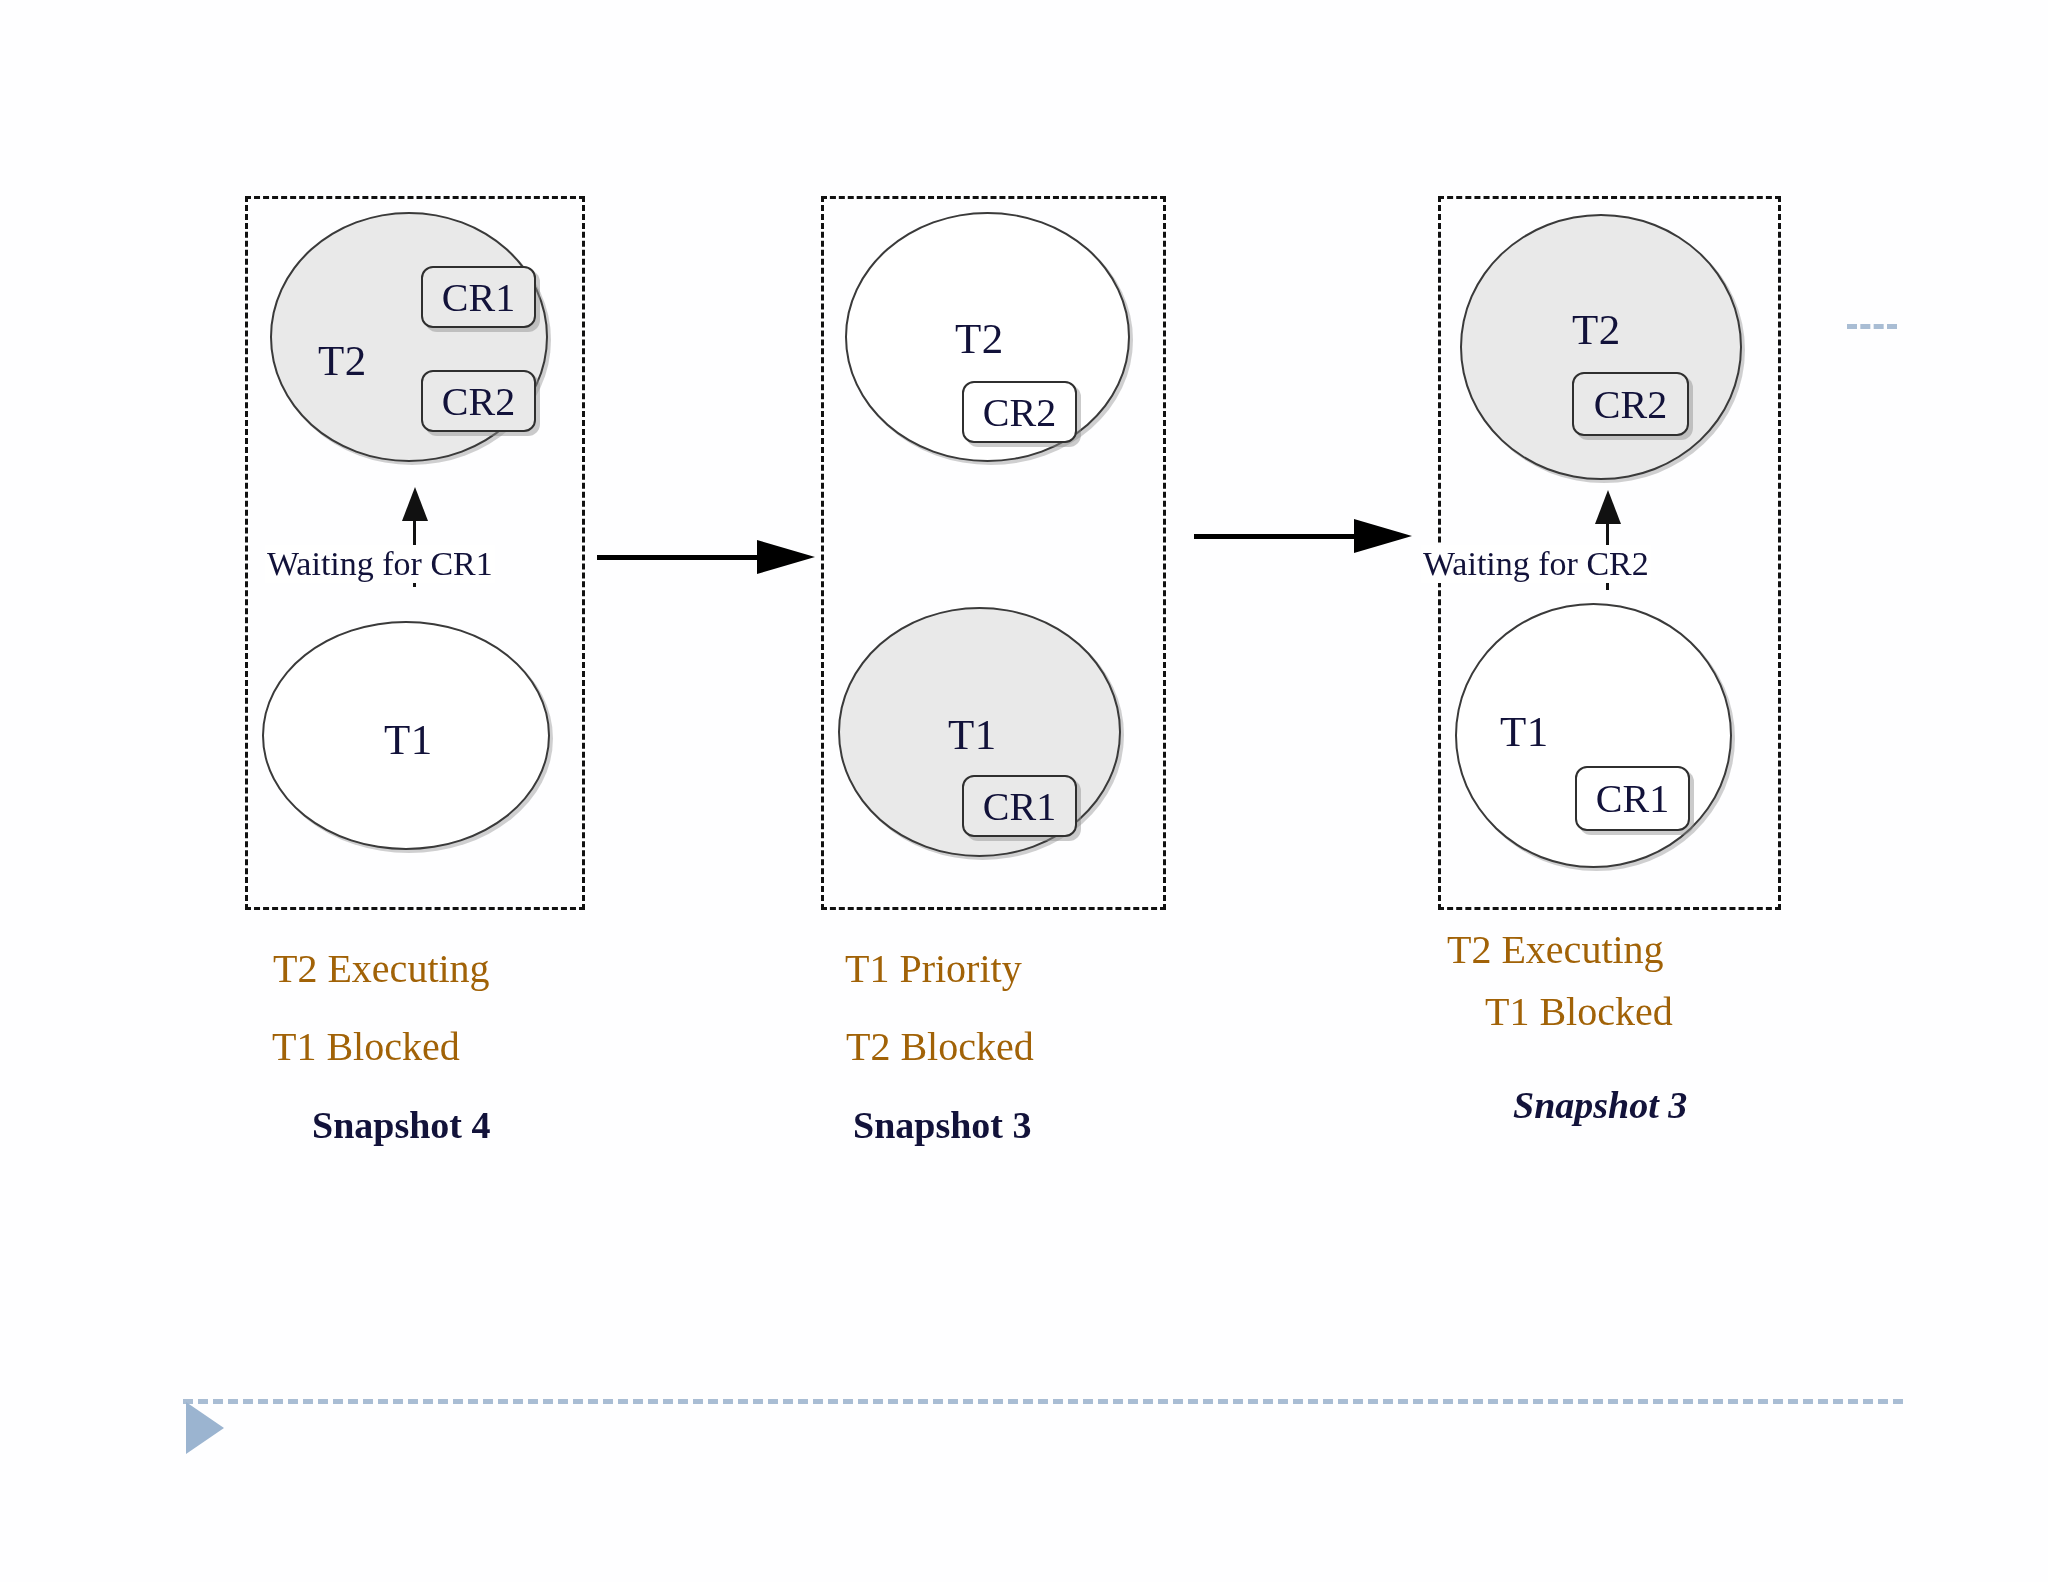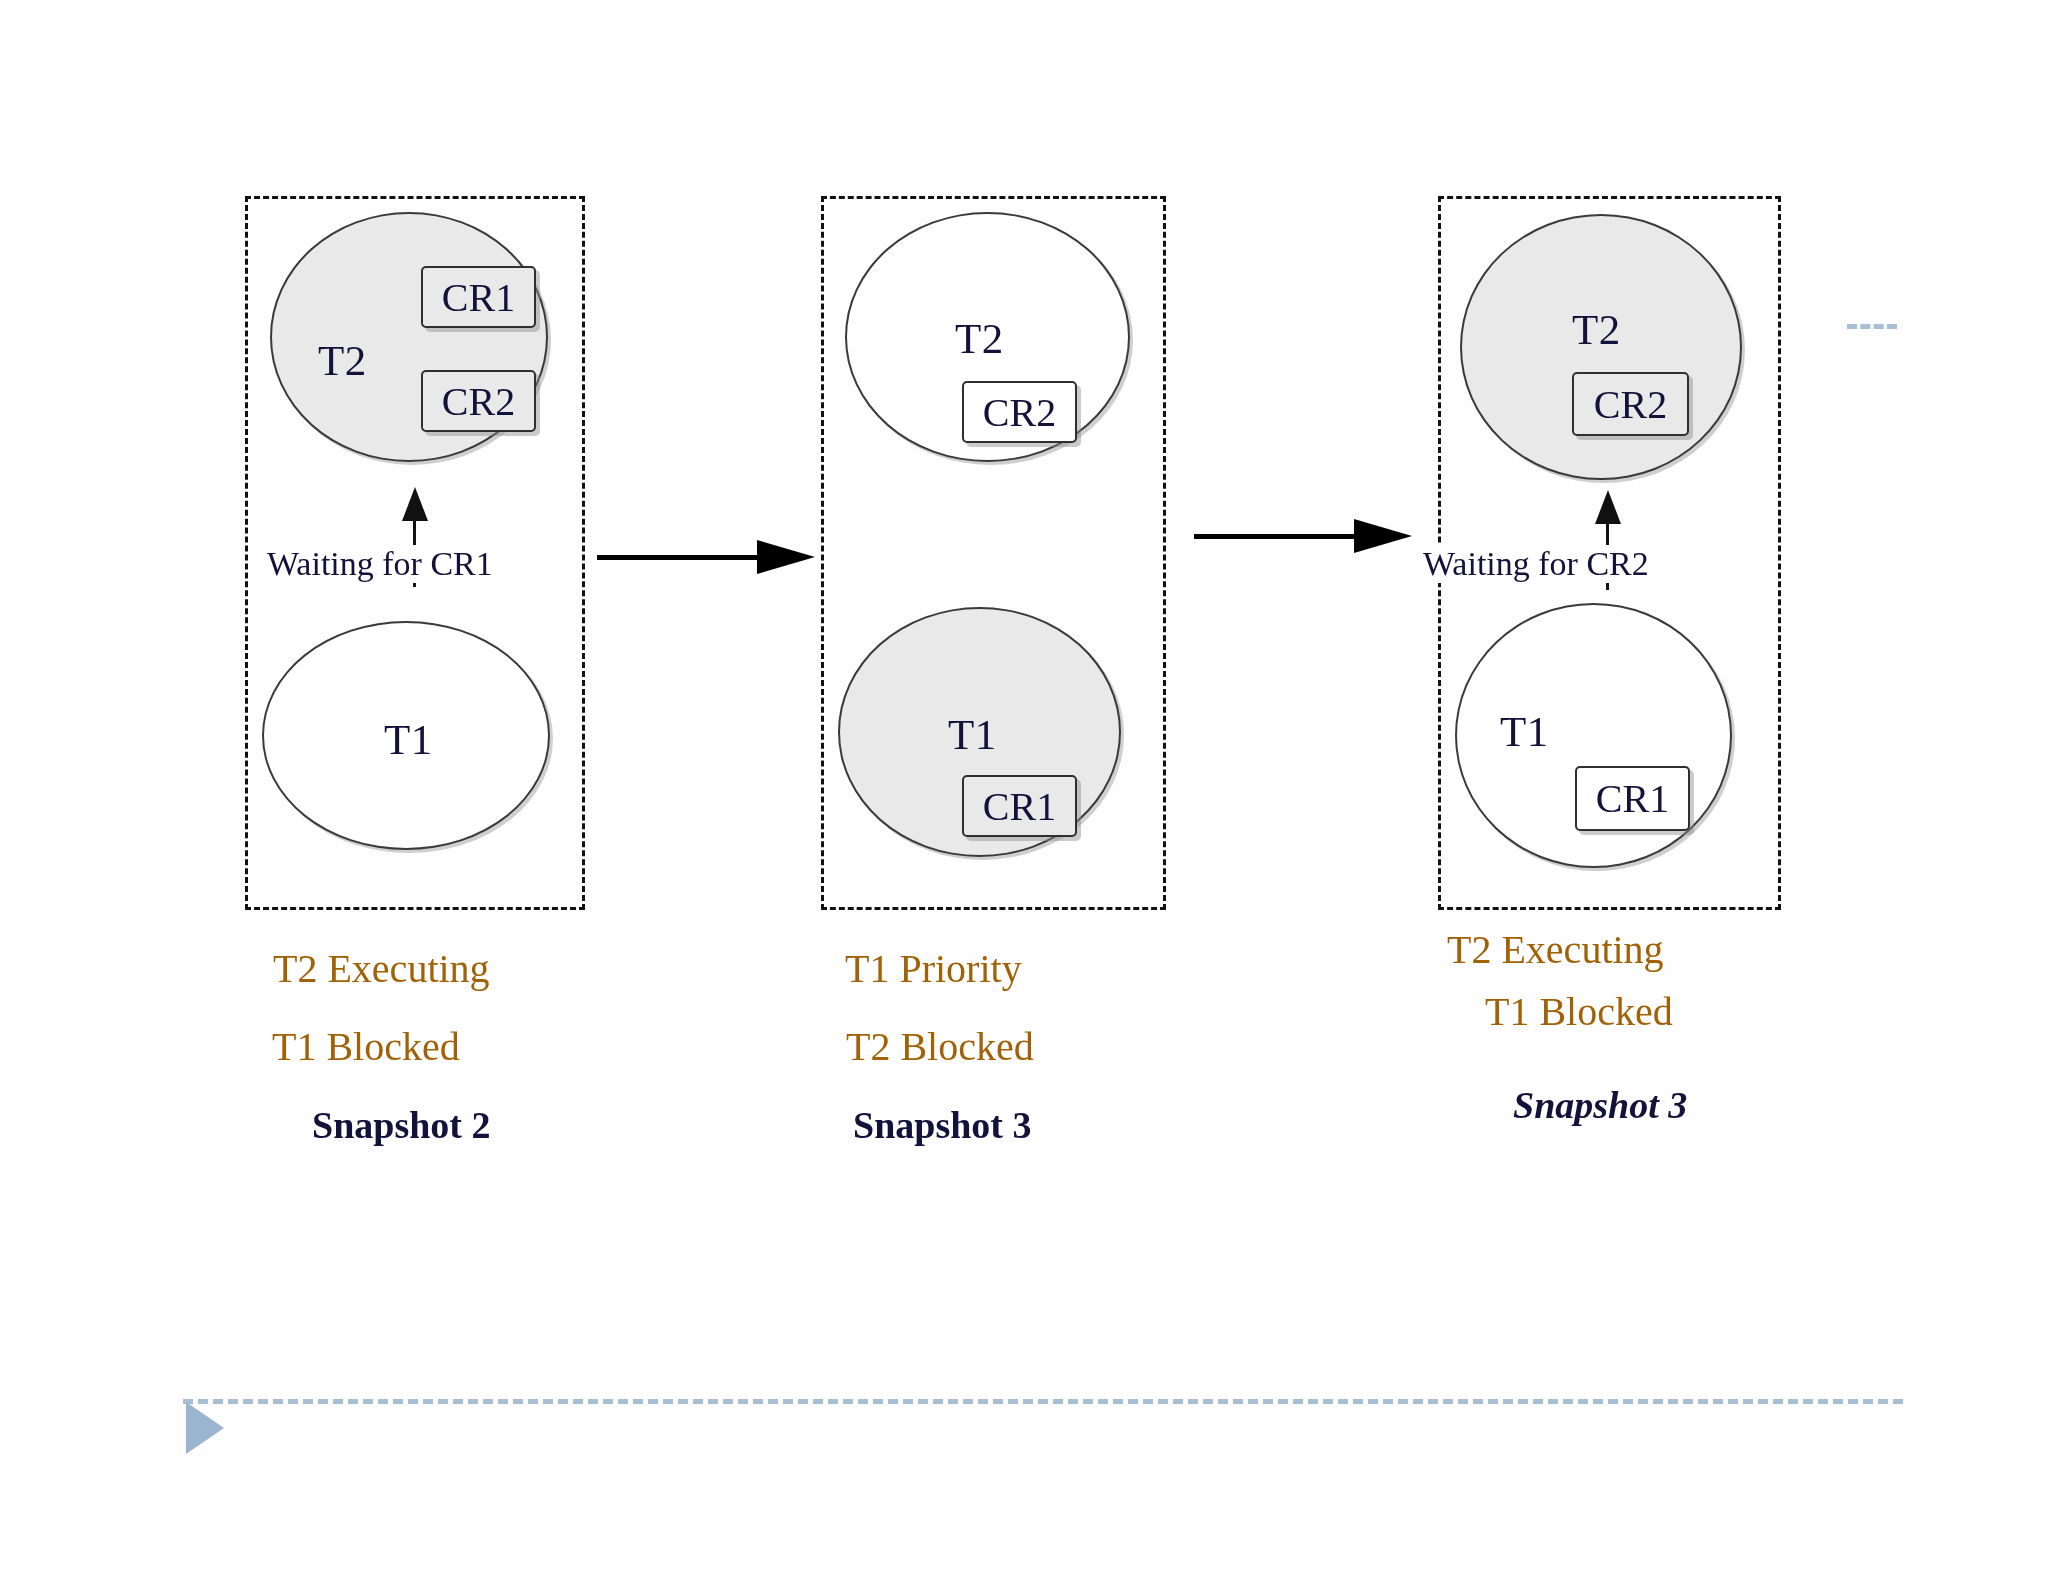--- a/index.html
+++ b/index.html
@@ -39,21 +39,21 @@
     font-size:43px;
     color:#12123a;
     letter-spacing:.5px;
     white-space:nowrap;
   }
 
   
   .crbox{
     position:absolute;
     border:2.5px solid #2f2f2f;
-    border-radius:5px;
+    border-radius:12px;
     background:#ffffff;
     box-sizing:border-box;
     display:flex;
     align-items:center;
     justify-content:center;
     font-size:40px;
     color:#12123a;
     box-shadow:4px 4px 0 rgba(140,140,140,.45);
     white-space:nowrap;
   }
@@ -155,21 +155,21 @@
     <div class="head"></div>
     <div class="stem"></div>
   </div>
   <div class="waitlabel" style="left:265px;top:545px;">Waiting for CR1</div>
 
   <div class="circle plain" style="left:262px;top:621px;width:288px;height:229px;"></div>
   <div class="tlabel" style="left:384px;top:715px;">T1</div>
 
   <div class="status" style="left:273px;top:945px;">T2   Executing</div>
   <div class="status" style="left:272px;top:1023px;">T1  Blocked</div>
-  <div class="snapname" style="left:312px;top:1103px;">Snapshot 2</div>
+  <div class="snapname" style="left:312px;top:1103px;">Snapshot 4</div>
 
   <div class="tarrow" style="left:597px;top:540px;width:222px;">
     <div class="line" style="width:170px;"></div>
     <div class="head" style="left:160px;"></div>
   </div>
 
   <div class="panel p2"></div>
 
   <div class="circle plain" style="left:845px;top:212px;width:285px;height:250px;"></div>
   <div class="tlabel" style="left:955px;top:314px;">T2</div>

